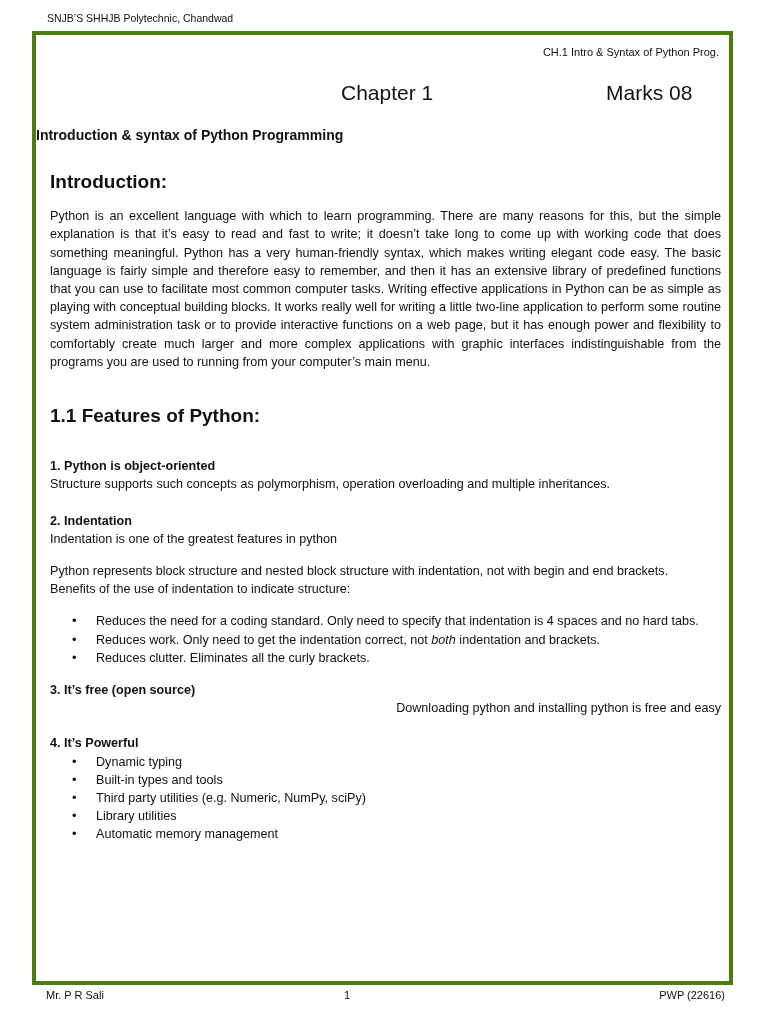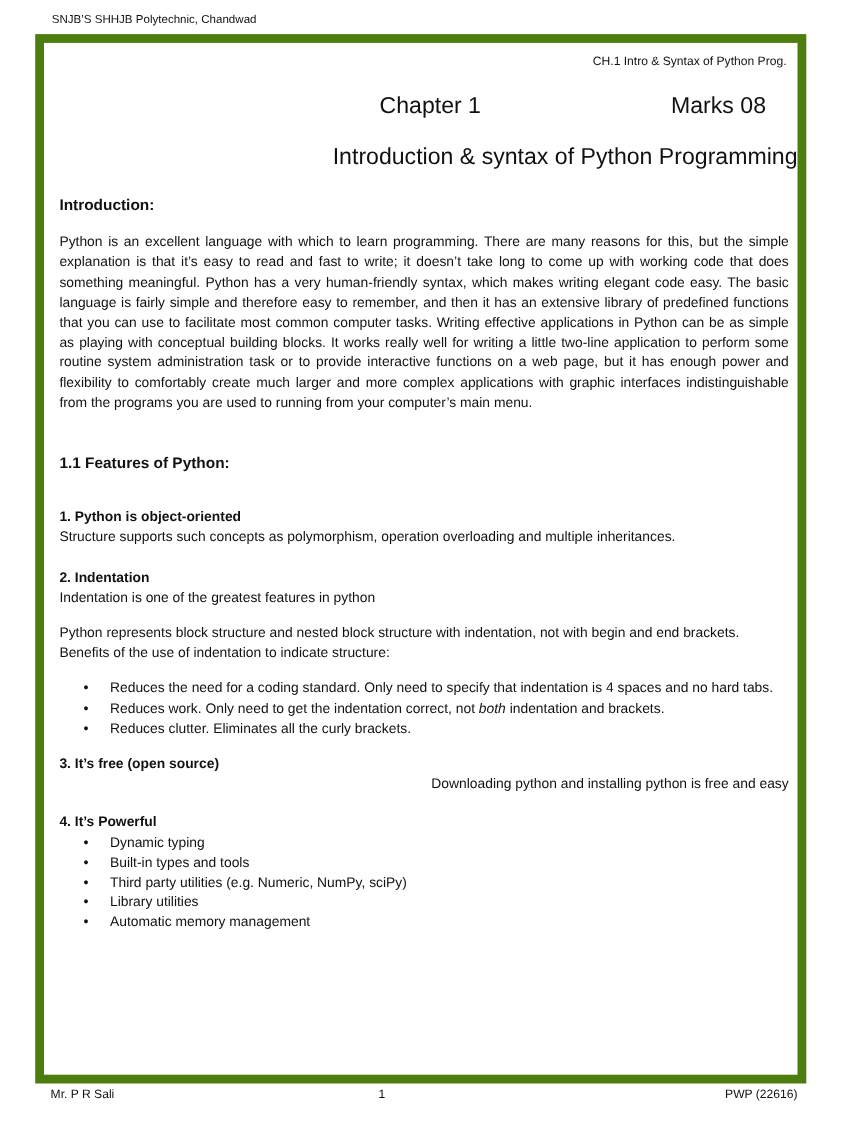--- a/index.html
+++ b/index.html
@@ -8,42 +8,42 @@
       font-family: "Liberation Sans", "DejaVu Sans", sans-serif;
       color: #111111;
     }
     .page-header {
       position: absolute; left: 47px; top: 12px;
       font-size: 10.5px; color: #111;
     }
     .frame {
       position: absolute; left: 32px; top: 31px;
       width: 701px; height: 954px;
-      border: 8px solid #4d7c0f;
+      border: 4px solid #4d7c0f;
       box-sizing: border-box;
     }
     .running-head {
       position: absolute; right: 10px; top: 11px;
       font-size: 11px;
     }
     .chapter-line {
       position: absolute; top: 46px; left: 0; width: 100%;
       font-size: 21px;
     }
     .chapter-line .chapter { position: absolute; left: 305px; }
     .chapter-line .marks { position: absolute; left: 570px; }
     .title {
       position: absolute; top: 92px; left: 0; width: 100%;
-      text-align: right; font-size: 21px; font-weight: normal;
+      text-align: left; font-size: 14px; font-weight: bold;
     }
     .content {
       position: absolute; left: 14px; right: 8px; top: 138px;
       font-size: 12.6px; line-height: 18.2px;
     }
-    .h-section { font-weight: bold; font-size: 14px; margin: 0; }
+    .h-section { font-weight: bold; font-size: 19px; margin: 0; }
     p { margin: 0; text-align: justify; }
     .bold { font-weight: bold; }
     ul { margin: 0; padding: 0; list-style: none; }
     ul li { position: relative; padding-left: 46px; text-align: justify; }
     ul li::before {
       content: "\2022"; position: absolute; left: 22px; top: 0;
       font-size: 13px;
     }
     .indent-text { padding-left: 46px; text-align: right; }
     .page-footer {

